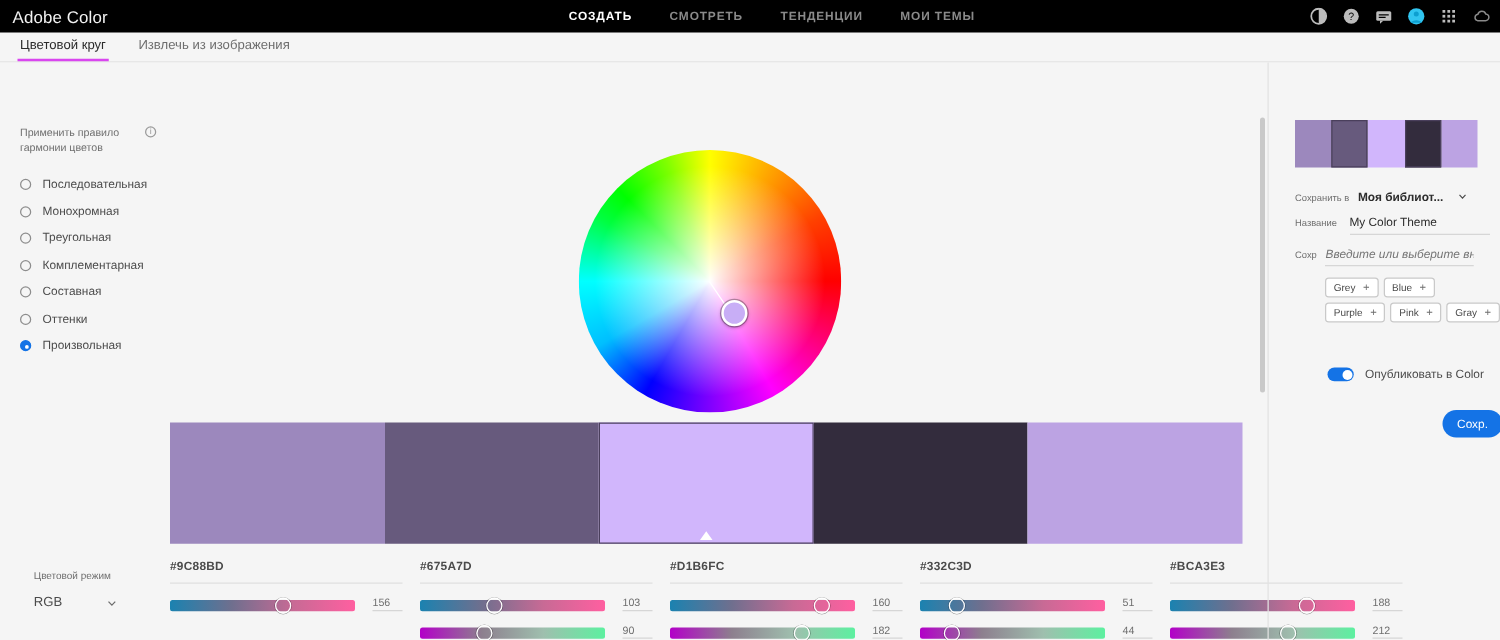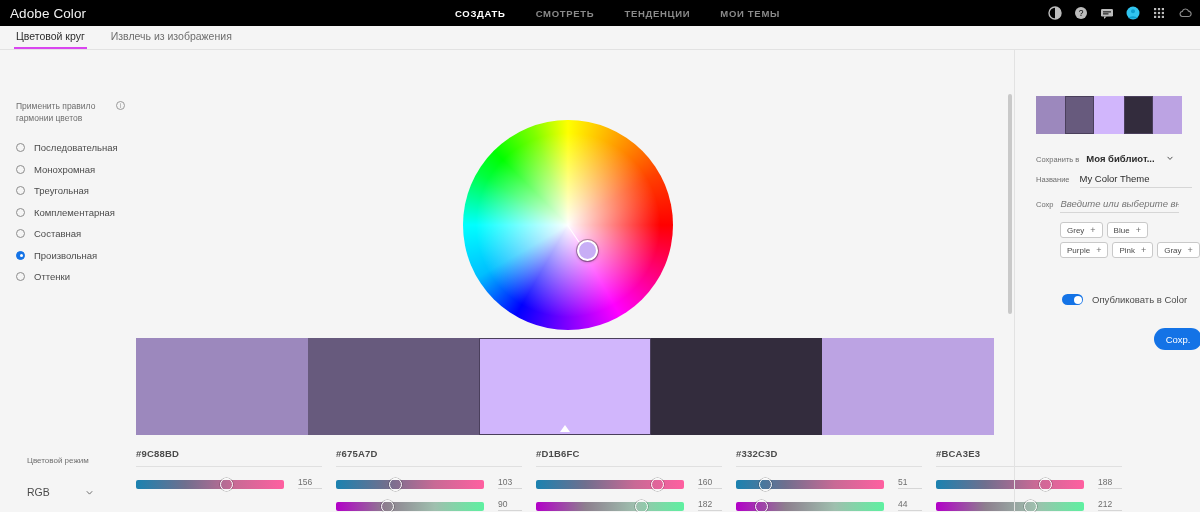--- a/index.html
+++ b/index.html
@@ -85,21 +85,21 @@
   .radio-row.sel .radio-dot:after {
     content: ""; position: absolute; left: 2.5px; top: 2.5px;
     width: 3px; height: 3px; border-radius: 50%; background: #fff;
   }
   .radio-label { font-size: 9.5px; color: #4b4b4b; white-space: nowrap; }
 
   
   .colormode { position: absolute; left: 27px; top: 406px; }
   .cm-label { font-size: 8px; color: #6e6e6e; }
   .cm-value {
-    margin-top: 21px; font-size: 10.5px; color: #4b4b4b;
+    margin-top: 11px; font-size: 10.5px; color: #4b4b4b;
     display: flex; align-items: center; gap: 35px; cursor: pointer;
   }
   .chev { width: 9px; height: 9px; display: block; }
 
   
   .wheel-wrap {
     position: absolute; left: 463px; top: 70px; width: 210px; height: 210px;
   }
   .wheel {
     width: 210px; height: 210px; border-radius: 50%;
@@ -341,27 +341,27 @@
         <span class="radio-label">Треугольная</span>
       </div>
       <div class="radio-row">
         <span class="radio-dot"></span>
         <span class="radio-label">Комплементарная</span>
       </div>
       <div class="radio-row">
         <span class="radio-dot"></span>
         <span class="radio-label">Составная</span>
       </div>
+      <div class="radio-row">
+        <span class="radio-dot"></span>
+        <span class="radio-label">Оттенки</span>
+      </div>
       <div class="radio-row sel">
         <span class="radio-dot"></span>
         <span class="radio-label">Произвольная</span>
-      </div>
-      <div class="radio-row">
-        <span class="radio-dot"></span>
-        <span class="radio-label">Оттенки</span>
       </div>
     </div>
   </div>
 
   <div class="colormode">
     <div class="cm-label">Цветовой режим</div>
     <div class="cm-value">
       <span>RGB</span>
       <span>
         <svg class="chev" viewBox="0 0 10 10">

